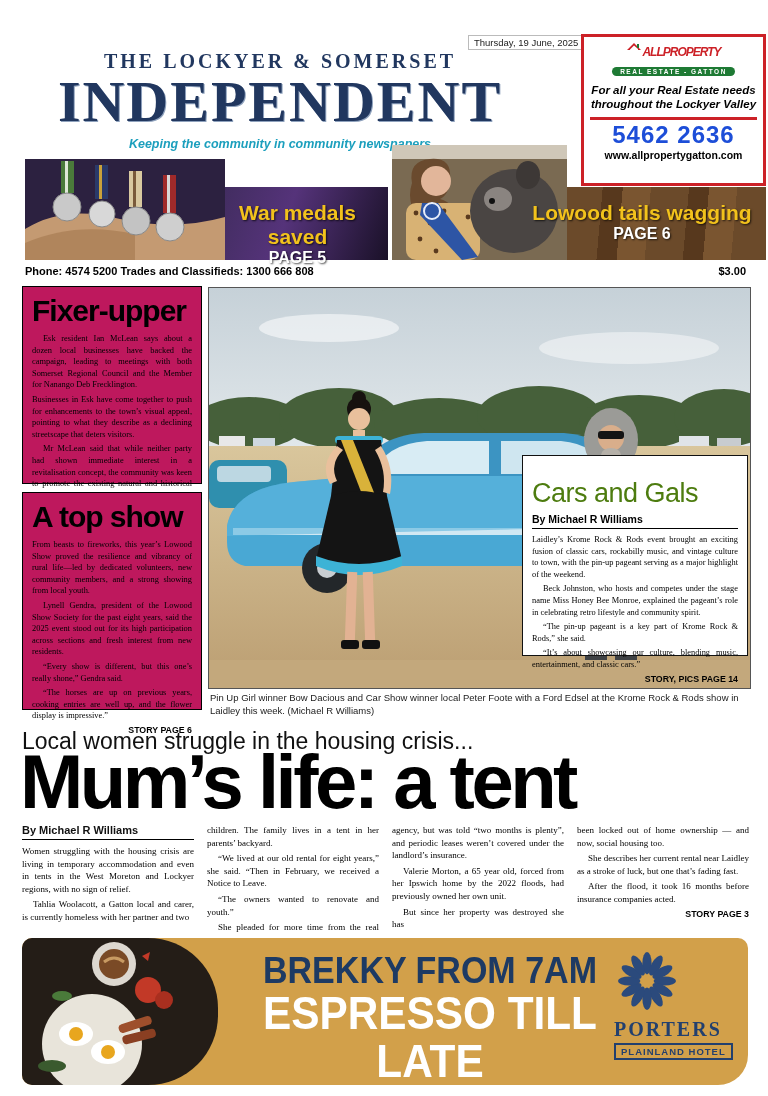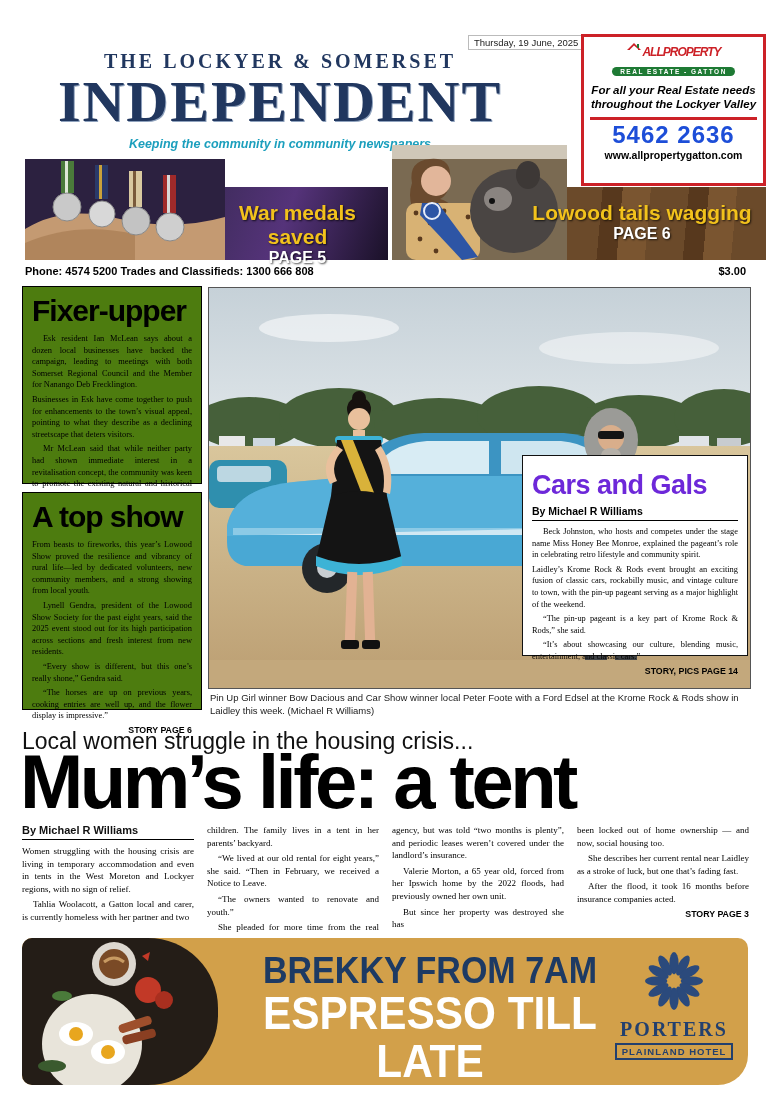--- a/index.html
+++ b/index.html
@@ -25,30 +25,30 @@
   .ap-web{font-weight:bold;font-size:10.5px;color:#000;margin-top:2px;}
   
   .promo{overflow:visible;}
   .promo-inner{position:absolute;inset:0;overflow:hidden;}
   .promo-title{font-weight:bold;font-size:21px;color:#f2c21c;text-align:center;line-height:1.15;
                text-shadow:1px 1px 2px rgba(0,0,0,.7);}
   .promo-page{font-weight:bold;font-size:16px;color:#fff;text-align:center;text-shadow:1px 1px 2px rgba(0,0,0,.7);}
   .contact{font-weight:bold;font-size:11px;color:#000;}
   .price{font-weight:bold;font-size:11px;color:#000;}
   
-  .artbox{border:1.5px solid #000;background:#4d7c0f;box-sizing:border-box;padding:7px 9px;}
+  .artbox{border:1.5px solid #000;background:#be185d;box-sizing:border-box;padding:7px 9px;}
   .art-h{font-weight:bold;font-size:30px;line-height:1;letter-spacing:-1px;margin:2px 0 7px 0;color:#000;}
   .art-p{font-family:"Liberation Serif", serif;font-size:8.4px;line-height:1.38;text-align:justify;
          margin:0 0 3px 0;color:#000;}
   .ind{text-indent:11px;}
   .story{font-weight:bold;font-size:8.8px;text-align:right;color:#000;margin-top:2px;}
   
   .photo{border:1px solid #555;overflow:hidden;background:#cfd9df;}
   .carsbox{background:#fff;border:1px solid #111;box-sizing:border-box;padding:6px 9px;}
-  .cars-h{font-weight:bold;font-size:27px;letter-spacing:-0.5px;margin:8px 0 4px 0;color:#6d28d9;}
+  .cars-h{font-weight:normal;font-size:27px;letter-spacing:-0.5px;margin:16px 0 4px 0;color:#4d7c0f;}
   .byline{font-weight:bold;font-size:10.5px;border-bottom:1.5px solid #000;padding-bottom:3px;margin-bottom:5px;color:#000;}
   .caption{font-size:9.5px;line-height:1.35;color:#222;}
   
   .kicker{font-size:23px;color:#111;}
   .headline{font-weight:bold;font-size:76px;letter-spacing:-3.5px;line-height:.95;color:#000;white-space:nowrap;}
   .col{width:172px;}
   .col .art-p{font-size:9px;line-height:1.4;}
   .lead-byline{font-weight:bold;font-size:11px;border-bottom:1.5px solid #000;padding-bottom:3px;margin-bottom:5px;}
   
   .porters{background:#d2a04a;border-radius:10px 10px 30px 10px;overflow:hidden;}
@@ -250,22 +250,22 @@
       <rect x="376" y="304" width="22" height="82" fill="#3f4245"></rect>
       <rect x="406" y="304" width="22" height="82" fill="#3f4245"></rect>
     </g>
     <rect x="0" y="372" width="541" height="28" fill="#c3a87c"></rect>
   </svg>
 </div>
 
 <div class="abs carsbox" style="left:522px;top:455px;width:226px;height:201px;">
   <div class="cars-h">Cars and Gals</div>
   <div class="byline">By Michael R Williams</div>
+  <p class="art-p">Laidley’s Krome Rock &amp; Rods event brought an exciting fusion of classic cars, rockabilly music, and vintage culture to town, with the pin-up pageant serving as a major highlight of the weekend.</p>
   <p class="art-p ind">Beck Johnston, who hosts and competes under the stage name Miss Honey Bee Monroe, explained the pageant’s role in celebrating retro lifestyle and community spirit.</p>
-  <p class="art-p">Laidley’s Krome Rock &amp; Rods event brought an exciting fusion of classic cars, rockabilly music, and vintage culture to town, with the pin-up pageant serving as a major highlight of the weekend.</p>
   <p class="art-p ind">“The pin-up pageant is a key part of Krome Rock &amp; Rods,” she said.</p>
   <p class="art-p ind">“It’s about showcasing our culture, blending music, entertainment, and classic cars.”</p>
   <div class="story">STORY, PICS PAGE 14</div>
 </div>
 
 <div class="abs caption" style="left:210px;top:692px;width:540px;">Pin Up Girl winner Bow Dacious and Car Show winner local Peter Foote with a Ford Edsel at the Krome Rock &amp; Rods show in Laidley this week. (Michael R Williams)</div>
 
 <div class="abs kicker" style="left:22px;top:728px;">Local women struggle in the housing crisis...</div>
 <div class="abs headline" style="left:20px;top:746px;width:740px;">Mum’s life: a tent</div>
 
@@ -313,21 +313,21 @@
       <path d="M120,18 l8,-4 l-2,9 z" fill="#c23927"></path>
       <ellipse cx="40" cy="58" rx="10" ry="5" fill="#4a7a3a"></ellipse>
       <ellipse cx="30" cy="128" rx="14" ry="6" fill="#3a5a2e"></ellipse>
     </svg>
   </div>
   <div class="abs" style="left:208px;top:14px;width:400px;text-align:center;">
     <div class="pt-line1">BREKKY FROM 7AM</div>
     <div class="pt-line2">ESPRESSO TILL LATE</div>
 
   </div>
-  <div class="abs" style="right:14px;top:10px;width:120px;text-align:center;">
+  <div class="abs" style="right:14px;top:10px;width:120px;">
     <svg width="66" height="66" viewBox="0 0 100 100">
       <g fill="#2b4a7c" transform="translate(50,50)">
         <g>
             <ellipse cx="0" cy="-27" rx="7" ry="17"></ellipse>
           </g>
         <g transform="rotate(30)">
             <ellipse cx="0" cy="-27" rx="7" ry="17"></ellipse>
           </g>
         <g transform="rotate(60)">
             <ellipse cx="0" cy="-27" rx="7" ry="17"></ellipse>

